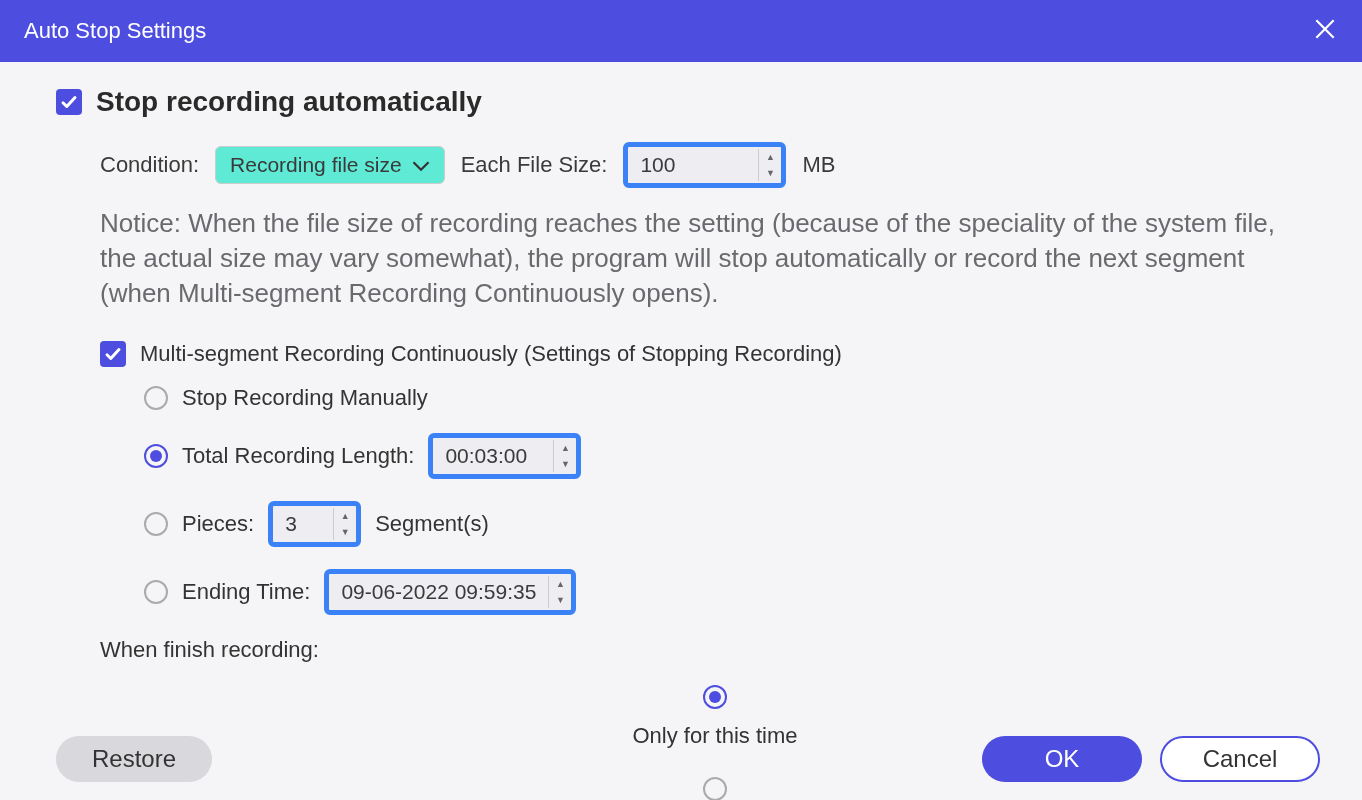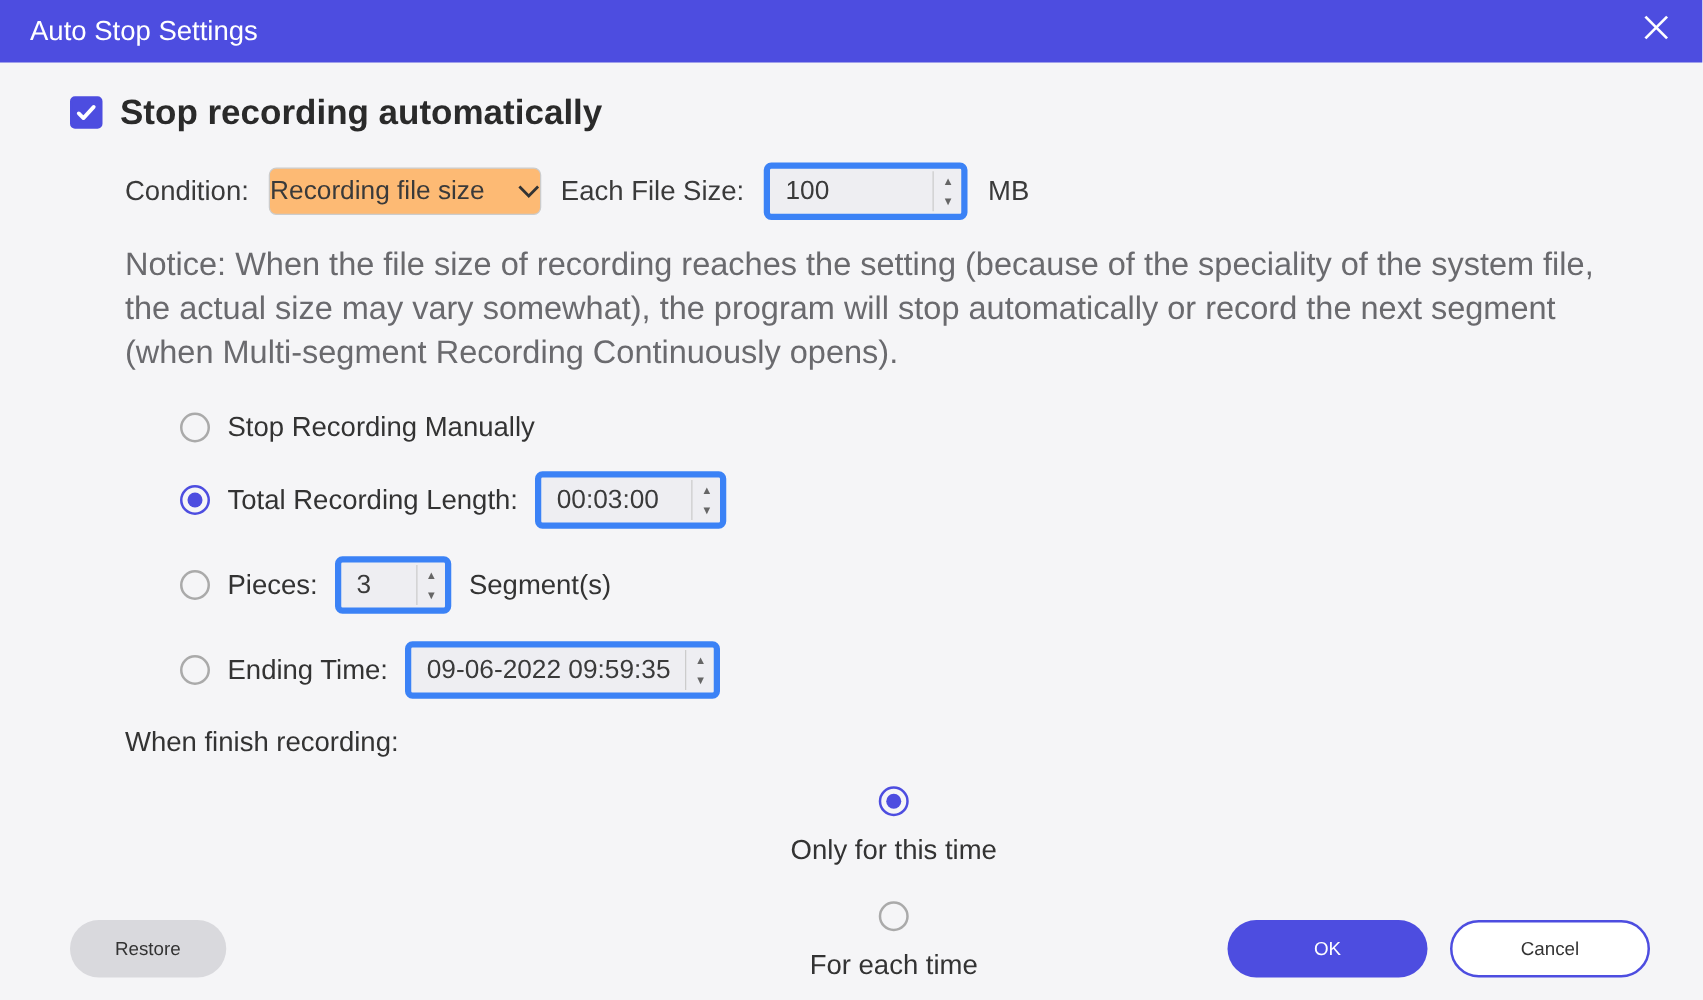--- a/index.html
+++ b/index.html
@@ -6,21 +6,21 @@
   body {
     font-family: "Segoe UI", Tahoma, sans-serif;
     background: #f5f5f7;
     width: 1362px;
     height: 800px;
     overflow: hidden;
     color: #333;
   }
   .titlebar {
     background: #4d4de0;
-    height: 50px;
+    height: 62px;
     display: flex;
     align-items: center;
     justify-content: space-between;
     padding: 0 24px;
   }
   .titlebar-title {
     color: #fff;
     font-size: 22px;
     font-weight: 400;
   }
@@ -63,28 +63,28 @@
     display: flex;
     align-items: center;
     margin: 24px 0 18px 44px;
     gap: 16px;
     font-size: 22px;
     color: #3a3a3a;
   }
   .select {
     display: flex;
     align-items: center;
-    background: #fdba74;
+    background: #5eead4;
     border: 1px solid #ccc;
     border-radius: 6px;
-    padding: 6px 0;
+    padding: 6px 14px;
     cursor: pointer;
     font-size: 21px;
     color: #3a3a3a;
-    gap: 26px;
+    gap: 10px;
   }
   .chev { display:inline-block; }
   .chev svg { width: 18px; height: 12px; }
   .spinner {
     display: flex;
     align-items: center;
     background: #eeeef2;
     border: 5px solid #3b82f6;
     border-radius: 6px;
     overflow: hidden;
@@ -184,21 +184,21 @@
     bottom: 18px;
     left: 0;
     right: 0;
     display: flex;
     align-items: center;
     padding: 0 42px 0 56px;
   }
   .btn {
     height: 46px;
     border-radius: 23px;
-    font-size: 15px;
+    font-size: 24px;
     display: flex;
     align-items: center;
     justify-content: center;
     cursor: pointer;
     padding: 0 36px;
     border: none;
   }
   .btn-restore {
     background: #d9d9dd;
     color: #333;
@@ -259,20 +259,28 @@
         <div class="spinner-arrow">▼</div>
       </div>
     </div>
     <span>MB</span>
   </div>
 
   <div class="notice">Notice: When the file size of recording reaches the setting (because of the speciality of the system file, the actual size may vary somewhat), the program will stop automatically or record the next segment (when Multi-segment Recording Continuously opens).</div>
 
   <div class="sub-block">
 
+    <div class="sub-check-row">
+      <div class="checkbox">
+        <svg viewBox="0 0 24 24" fill="none" stroke="#fff" stroke-width="4" stroke-linecap="round" stroke-linejoin="round">
+            <polyline points="4 13 9 18 20 6"></polyline>
+          </svg>
+      </div>
+      <span>Multi-segment Recording Continuously (Settings of Stopping Recording)</span>
+    </div>
 
     <div class="opt-row">
       <div class="radio"></div>
       <span>Stop Recording Manually</span>
     </div>
 
     <div class="opt-row">
       <div class="radio selected"></div>
       <span>Total Recording Length:</span>
       <div class="spinner wide-spinner">

